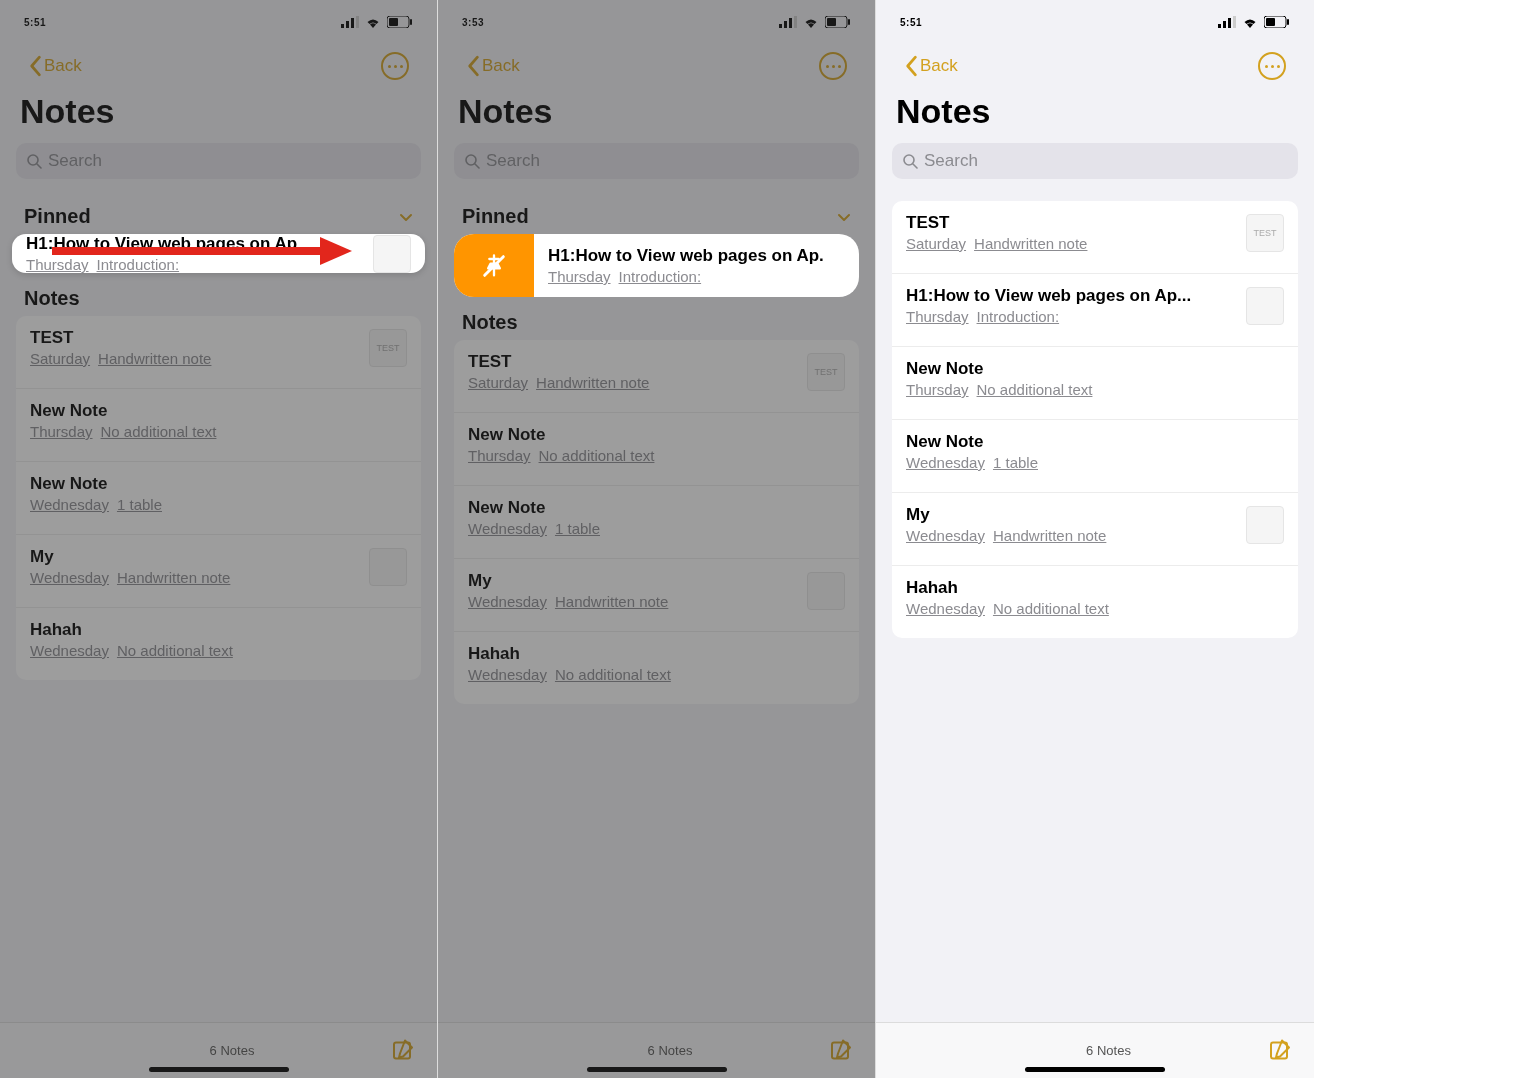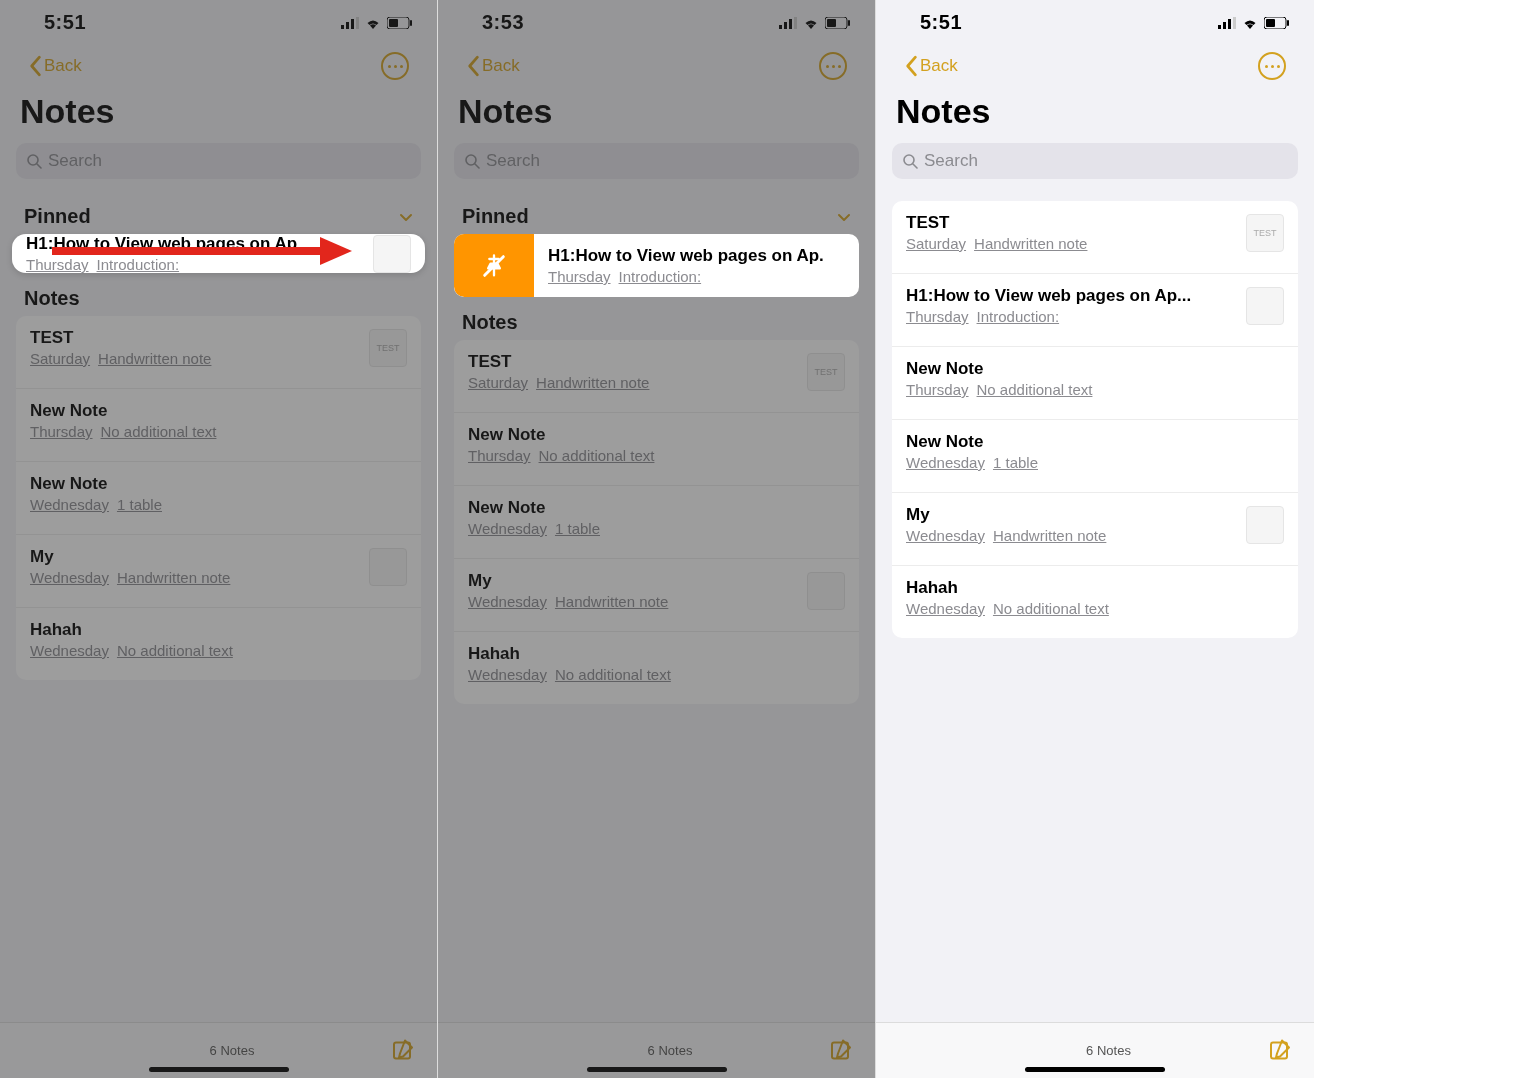--- a/index.html
+++ b/index.html
@@ -1,19 +1,19 @@
 <!DOCTYPE html>
 <html><head>
 <meta charset="utf-8">
 <style>
   * { margin: 0; padding: 0; box-sizing: border-box; font-family: -apple-system, BlinkMacSystemFont, "Segoe UI", Helvetica, Arial, sans-serif; }
   body { background: #ffffff; display: flex; width: 1524px; height: 1078px; }
   .panel { width: 438px; height: 1078px; position: relative; background: #f2f2f6; border-right: 1px solid #ddd; display: flex; flex-direction: column; }
   .panel.dimmed::after { content: ""; position: absolute; inset: 0; background: rgba(50,50,50,0.48); pointer-events: none; z-index: 5; }
-  .status-bar { height: 44px; display: flex; justify-content: space-between; align-items: center; padding: 0 24px 0 44px; font-size: 20px; font-weight: 600; }
+  .status-bar { height: 44px; display: flex; justify-content: space-between; align-items: center; padding: 0 24px 0 24px; font-size: 10px; font-weight: 600; }
   .status-time { letter-spacing: 0.5px; }
   .status-right { display: flex; gap: 6px; align-items: center; }
   .signal-icon, .wifi-icon, .battery-icon { display: inline-block; }
   .signal-icon svg, .wifi-icon svg, .battery-icon svg { vertical-align: middle; }
   .nav-row { height: 44px; display: flex; align-items: center; justify-content: space-between; padding: 0 28px; }
   .back-btn { display: flex; align-items: center; color: #d3a11f; font-size: 17px; gap: 2px; }
   .back-btn svg { width: 14px; height: 22px; }
   .more-btn { width: 28px; height: 28px; border: 2px solid #d3a11f; border-radius: 50%; display: flex; align-items: center; justify-content: center; color: #d3a11f; }
   .dots { display: flex; gap: 3px; }
   .dots span { width: 3px; height: 3px; background: #d3a11f; border-radius: 50%; }
@@ -35,21 +35,21 @@
   .compose { position: absolute; right: 22px; top: 50%; transform: translateY(-50%); color: #d3a11f; }
   .compose svg { width: 24px; height: 24px; }
   .home-indicator { position: absolute; bottom: 6px; left: 50%; transform: translateX(-50%); width: 140px; height: 5px; background: #000; border-radius: 3px; }
 
   
   .hl-row { position: relative; z-index: 10; margin: 0 12px; background: #fff; border-radius: 14px; padding: 0 14px; box-shadow: 0 2px 6px rgba(0,0,0,0.15); display:flex; justify-content:space-between; align-items:center; gap:8px;}
   .arrow-overlay { position: absolute; left: 40px; top: 48%; transform: translateY(-50%); z-index: 11; }
   .arrow-overlay svg { width: 300px; height: 28px; }
 
   
-  .swipe-wrap { margin: 0 16px; display:flex; border-radius:10px; overflow:hidden; background:#fff; }
+  .swipe-wrap { margin: 0 16px; display:flex; border-radius:20px; overflow:hidden; background:#fff; }
   .swipe-action { width: 80px; background: #ff9500; display:flex; align-items:center; justify-content:center; flex-shrink:0; border-bottom-left-radius: 10px; border-top-left-radius:0;}
   .swipe-action svg { width: 28px; height: 28px; }
   .swipe-content { flex:1; padding: 12px 14px; }
 
   
   .panel3 .list-card { margin-top: 10px; }
 </style>
 </head>
 <body>
 

